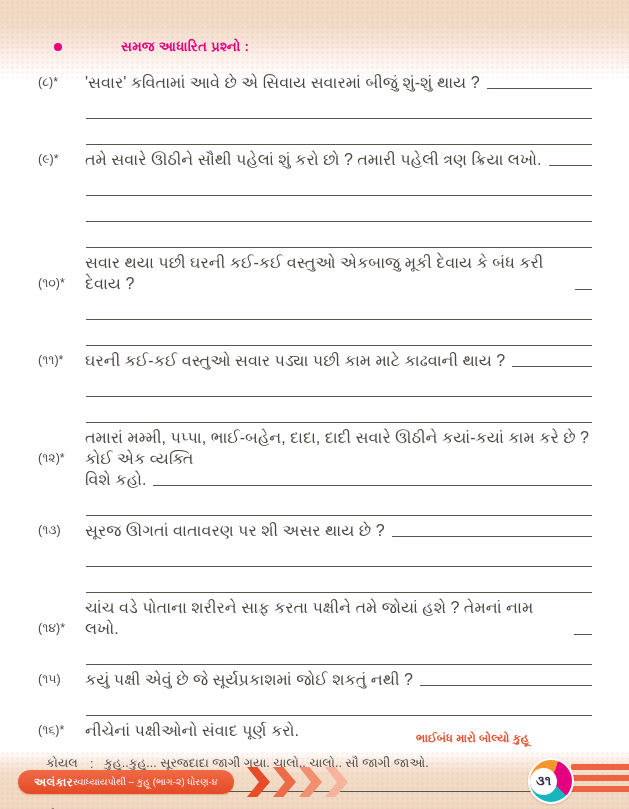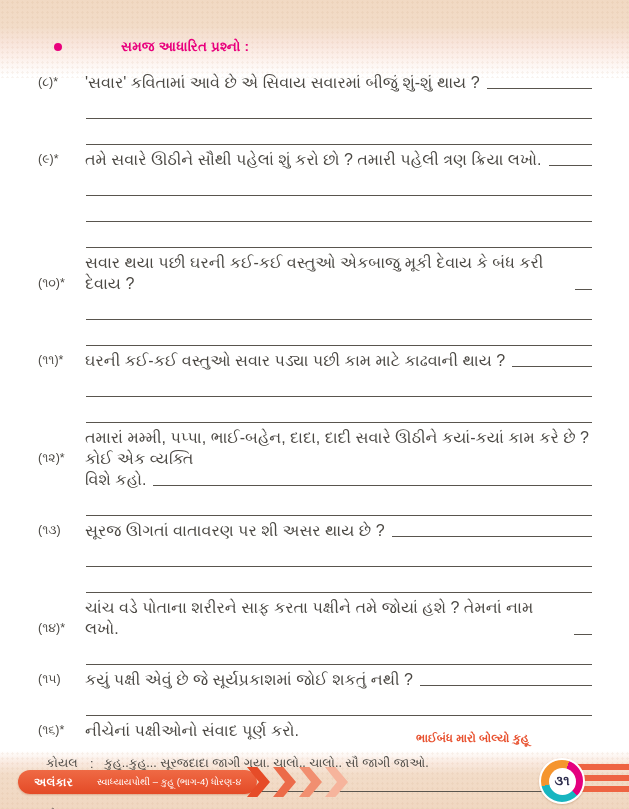--- a/index.html
+++ b/index.html
@@ -39,45 +39,45 @@
   .d-row{display:flex;align-items:flex-end;height:26px;padding-left:8px;font-size:12.5px;}
   .d-name{flex:0 0 44px;}
   .d-colon{flex:0 0 14px;}
   .d-text{flex:0 1 auto;}
   .d-fill{flex:1 1 18px;border-bottom:1.6px solid #59554e;margin:0 0 5px 6px;}
 
   
   .footer-bar{
     position:absolute;left:18px;top:770px;height:24px;padding:0 16px;border-radius:12px;
     background:linear-gradient(to bottom,#ef6a45,#e44a26);
-    display:flex;align-items:center;gap:24px;color:#ffffff;white-space:nowrap;
+    display:flex;align-items:center;gap:0;color:#ffffff;white-space:nowrap;
     box-shadow:0 1px 2px rgba(180,80,40,.35);
   }
   .footer-brand{font-weight:bold;font-size:11.5px;letter-spacing:.3px;}
   .footer-series{font-size:9.5px;}
   .chevrons{position:absolute;left:247px;top:767px;display:flex;gap:3px;}
   .chevron{width:23px;height:30px;clip-path:polygon(0% 0%,45% 0%,100% 50%,45% 100%,0% 100%,52% 50%);}
   .chevron:nth-child(1){background:#e64c28;}
   .chevron:nth-child(2){background:#ec6b49;}
   .chevron:nth-child(3){background:#f18f70;}
   .chevron:nth-child(4){background:#f6b49c;}
 
   .footer-right-text{
     position:absolute;right:100px;top:732px;color:#e8512f;font-weight:bold;font-size:11.5px;white-space:nowrap;
   }
   .stripes{position:absolute;right:0;top:762px;width:58px;height:40px;}
   .stripe{position:absolute;right:0;width:58px;height:6px;background:#ee6342;border-radius:2px 0 0 2px;}
   .stripe:nth-child(1){top:2px;}
   .stripe:nth-child(2){top:13px;}
   .stripe:nth-child(3){top:24px;}
   .page-badge{
-    position:absolute;right:44px;top:758px;width:46px;height:46px;border-radius:50%;
+    position:absolute;right:55px;top:758px;width:46px;height:46px;border-radius:50%;
     background:conic-gradient(from 20deg,#e4007e 0 115deg,#18b5c0 115deg 235deg,#f5952e 235deg 360deg);
     border:2px solid #ffffff;box-sizing:border-box;
-    display:flex;align-items:center;justify-content:center;
+    display:flex;align-items:center;justify-content:flex-start;
     box-shadow:0 1px 2px rgba(150,90,40,.3);
   }
   .badge-inner{
     width:27px;height:27px;border-radius:50%;background:#ffffff;
     display:flex;align-items:center;justify-content:center;
     font-weight:bold;font-size:13px;color:#2e2e4e;
   }
 </style>
 </head>
 <body>
@@ -187,21 +187,21 @@
         <div class="d-row">
           <span class="d-name">પોપટ</span>
           <span class="d-colon">:</span>
           <span class="d-fill"></span>
         </div>
       </div>
   </div>
 
   <div class="footer-bar">
     <span class="footer-brand">અલંકાર</span>
-    <span class="footer-series">સ્વાધ્યાયપોથી – કુહૂ (ભાગ-4) ધોરણ-૪</span>
+    <span class="footer-series">સ્વાધ્યાયપોથી – કુહૂ (ભાગ-૨) ધોરણ-૪</span>
   </div>
   <div class="chevrons">
     <div class="chevron"></div>
     <div class="chevron"></div>
     <div class="chevron"></div>
     <div class="chevron"></div>
   </div>
 
   <div class="stripes">
     <div class="stripe"></div>

